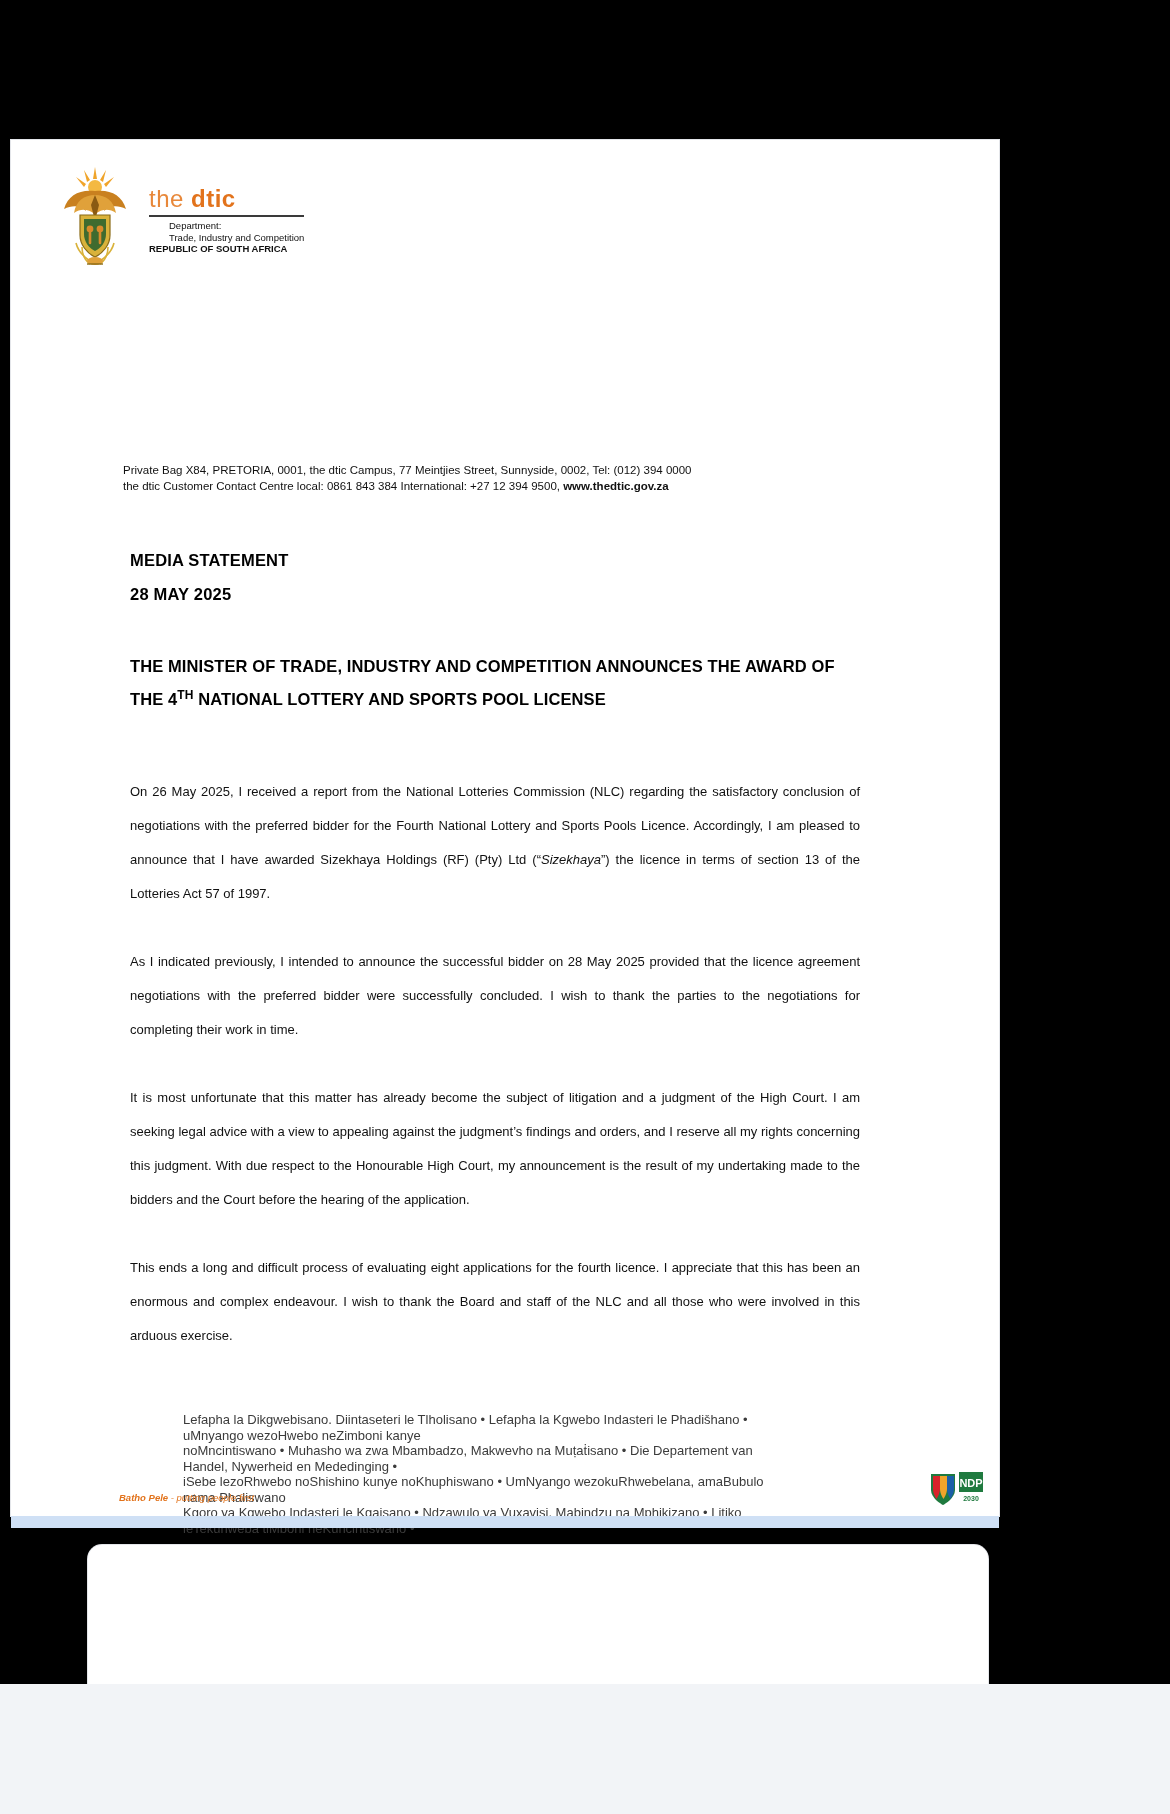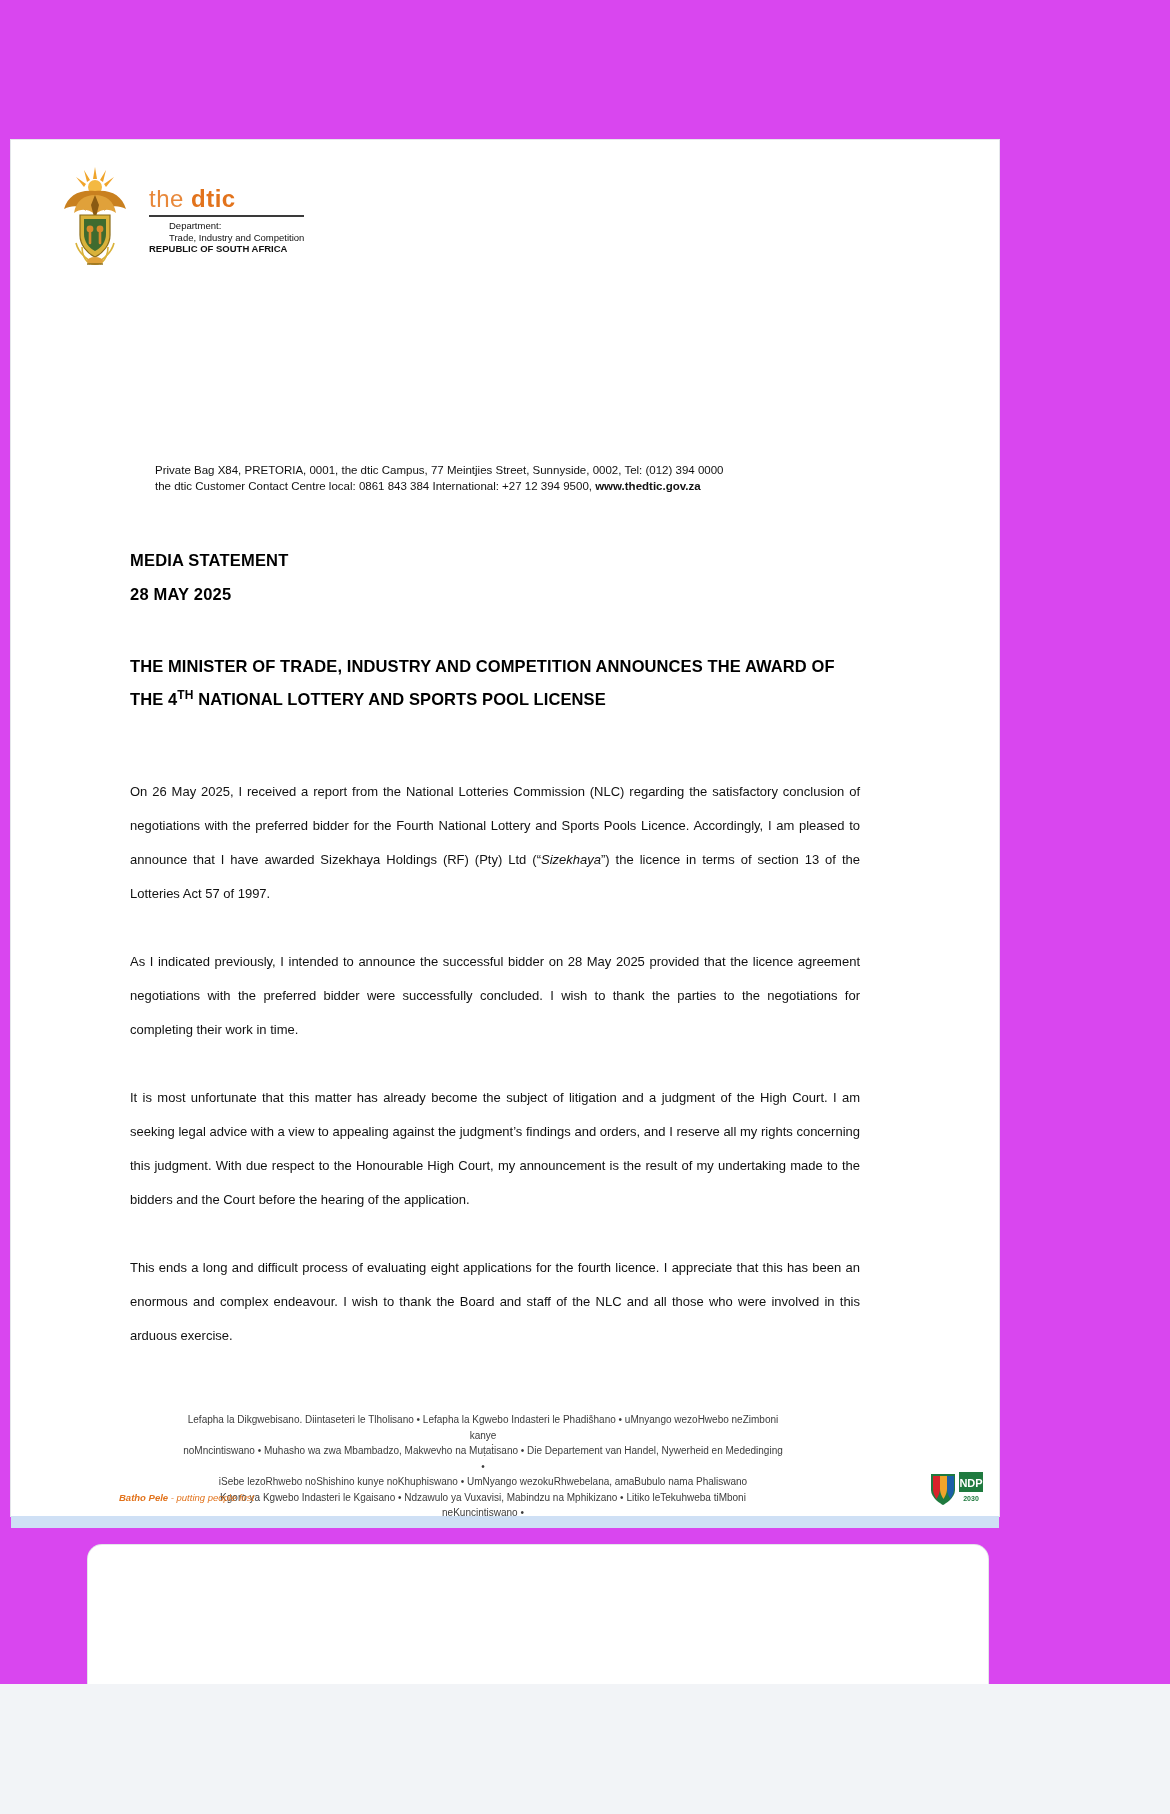--- a/index.html
+++ b/index.html
@@ -5,21 +5,21 @@
   html, body {
     margin: 0;
     padding: 0;
     background: #f2f4f7;
     font-family: "Liberation Sans", sans-serif;
   }
   #viewport {
     position: relative;
     width: 1170px;
     height: 1684px;
-    background: #d946ef;
+    background: #000000;
     overflow: hidden;
   }
   
   #page {
     position: absolute;
     left: 11px;
     top: 140px;
     width: 988px;
     height: 1376px;
     background: #ffffff;
@@ -93,21 +93,21 @@
     line-height: 11.5px;
     color: #111;
     font-weight: 700;
     white-space: nowrap;
   }
   .dtic-sub .light { font-weight: 400; padding-left: 20px; }
 
   
   .address {
     position: absolute;
-    left: 144px;
+    left: 112px;
     top: 322px;
     font-size: 11.5px;
     line-height: 16px;
     color: #111;
     white-space: nowrap;
   }
   .address .b { font-weight: 700; text-align: center; }
 
   
   .kicker {
@@ -154,24 +154,24 @@
   }
   .para:last-child { margin-bottom: 0; }
   .para em { font-style: italic; }
 
   
   .footer-langs {
     position: absolute;
     left: 172px;
     top: 1272px;
     width: 600px;
-    font-size: 10px;
+    font-size: 13px;
     line-height: 15.5px;
     color: #3b3b3b;
-    text-align: center;
+    text-align: left;
   }
   .batho {
     position: absolute;
     left: 108px;
     top: 1352px;
     font-size: 9.5px;
     font-style: italic;
     font-weight: 700;
     color: #e2731c;
     white-space: nowrap;

